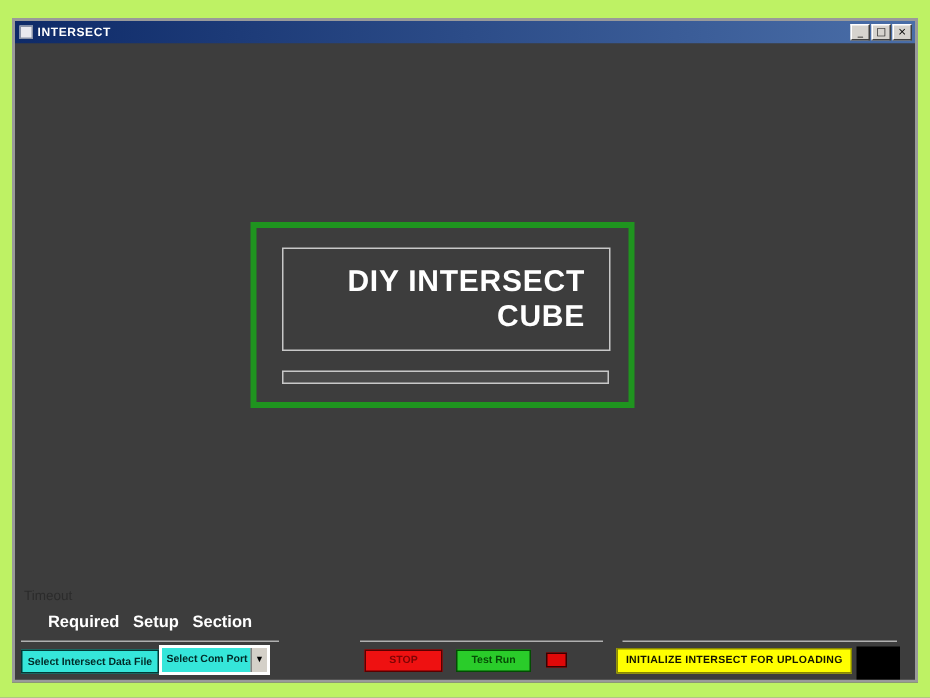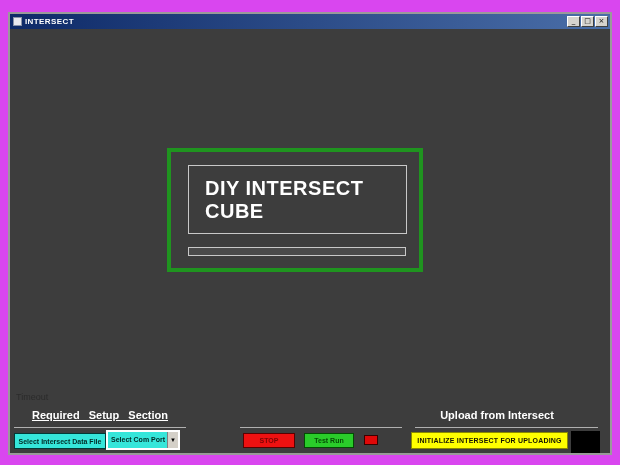--- a/index.html
+++ b/index.html
@@ -1,17 +1,17 @@
 <!DOCTYPE html>
 <html><head>
 <meta charset="utf-8">
 <style>
   * { margin:0; padding:0; box-sizing:border-box; }
   body { background:#ffffff; font-family:"Liberation Sans", sans-serif; }
-  .screen { position:relative; width:620px; height:465px; background:#d946ef; overflow:hidden; }
+  .screen { position:relative; width:620px; height:465px; background:#bef264; overflow:hidden; }
 
   .window { position:absolute; left:8px; top:12px; width:604px; height:443px;
             border:2px solid #9a9a9a; background:#3d3d3d; }
 
   
   .titlebar { position:absolute; left:0; top:0; right:0; height:15px;
               background:linear-gradient(to right,#0e2a68,#4a6ea8);
               display:flex; align-items:center; padding:0 2px; }
   .title-icon { width:9px; height:9px; background:#e9e9ef; border:1px solid #8a93a8;
                 margin:0 3px 0 1px; flex:0 0 auto; }
@@ -23,32 +23,32 @@
              font-family:"DejaVu Sans", sans-serif; }
 
   
   .client { position:absolute; left:0; top:15px; right:0; bottom:0; background:#3d3d3d; }
 
   
   .green-box { position:absolute; left:157px; top:119px; width:256px; height:124px;
                border:4px solid #1f941f; }
   .cube-box { position:absolute; left:17px; top:13px; width:219px; height:69px;
               border:1px solid #c8c8c8; display:flex; align-items:center; justify-content:center; }
-  .cube-box span { display:block; width:185px; text-align:left; color:#ffffff;
+  .cube-box span { display:block; width:185px; text-align:right; color:#ffffff;
                    font-weight:bold; font-size:20px; line-height:1.15; letter-spacing:.5px; }
   .progress { position:absolute; left:17px; top:95px; width:218px; height:9px;
               border:1px solid #c8c8c8; background:#4a4a4a; }
   .progress-fill { height:100%; width:0%; background:#8a8a8a; }
 
   
   .timeout { position:absolute; left:6px; top:363px; font-size:9px; color:#2b2b2b; }
 
   .sec-title { position:absolute; top:380px; color:#ffffff; font-weight:bold; font-size:11px;
                text-align:center; }
-  .sec-title.required { left:15px; width:150px; word-spacing:6px;text-decoration:underline; }
+  .sec-title.required { left:15px; width:150px; word-spacing:6px; }
   .sec-title.manual   { left:218px; width:160px; }
   .sec-title.upload   { left:397px; width:180px; }
 
   .sec-line { position:absolute; top:398px; height:1px; background:#b0b0b0; }
   .sec-line.required { left:4px;   width:172px; }
   .sec-line.manual   { left:230px; width:162px; }
   .sec-line.upload   { left:405px; width:183px; }
 
   .btn { position:absolute; text-align:center; cursor:pointer; font-weight:bold;
          display:flex; align-items:center; justify-content:center; }
@@ -112,20 +112,19 @@
       <div class="dropdown">
         <div class="dropdown-text">Select Com Port</div>
         <div class="dropdown-arrow">▼</div>
       </div>
 
       <div class="sec-line manual"></div>
       <div class="btn btn-stop">STOP</div>
       <div class="btn btn-testrun">Test Run</div>
       <div class="led"></div>
 
-      <div class="sec-title upload">Upload from Intersect</div>
       <div class="sec-line upload"></div>
       <div class="btn btn-init">INITIALIZE INTERSECT FOR UPLOADING</div>
       <div class="black-display"></div>
 
     </div>
   </div>
 </div>
 
 </body></html>

